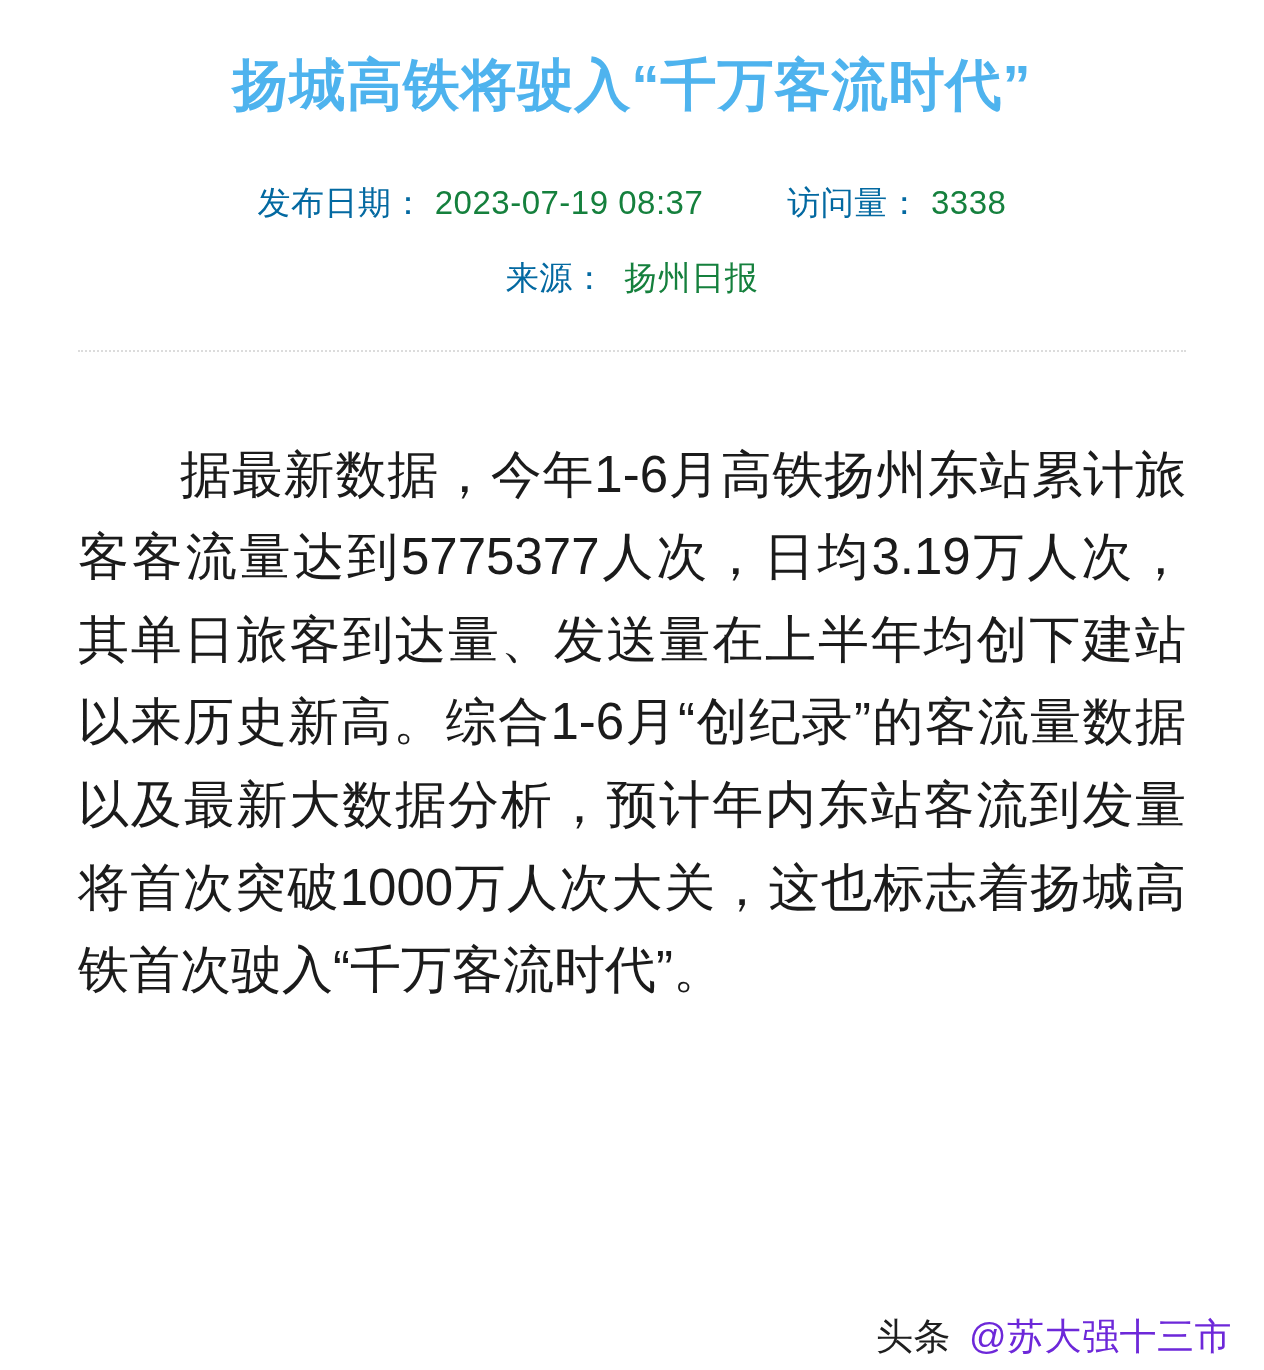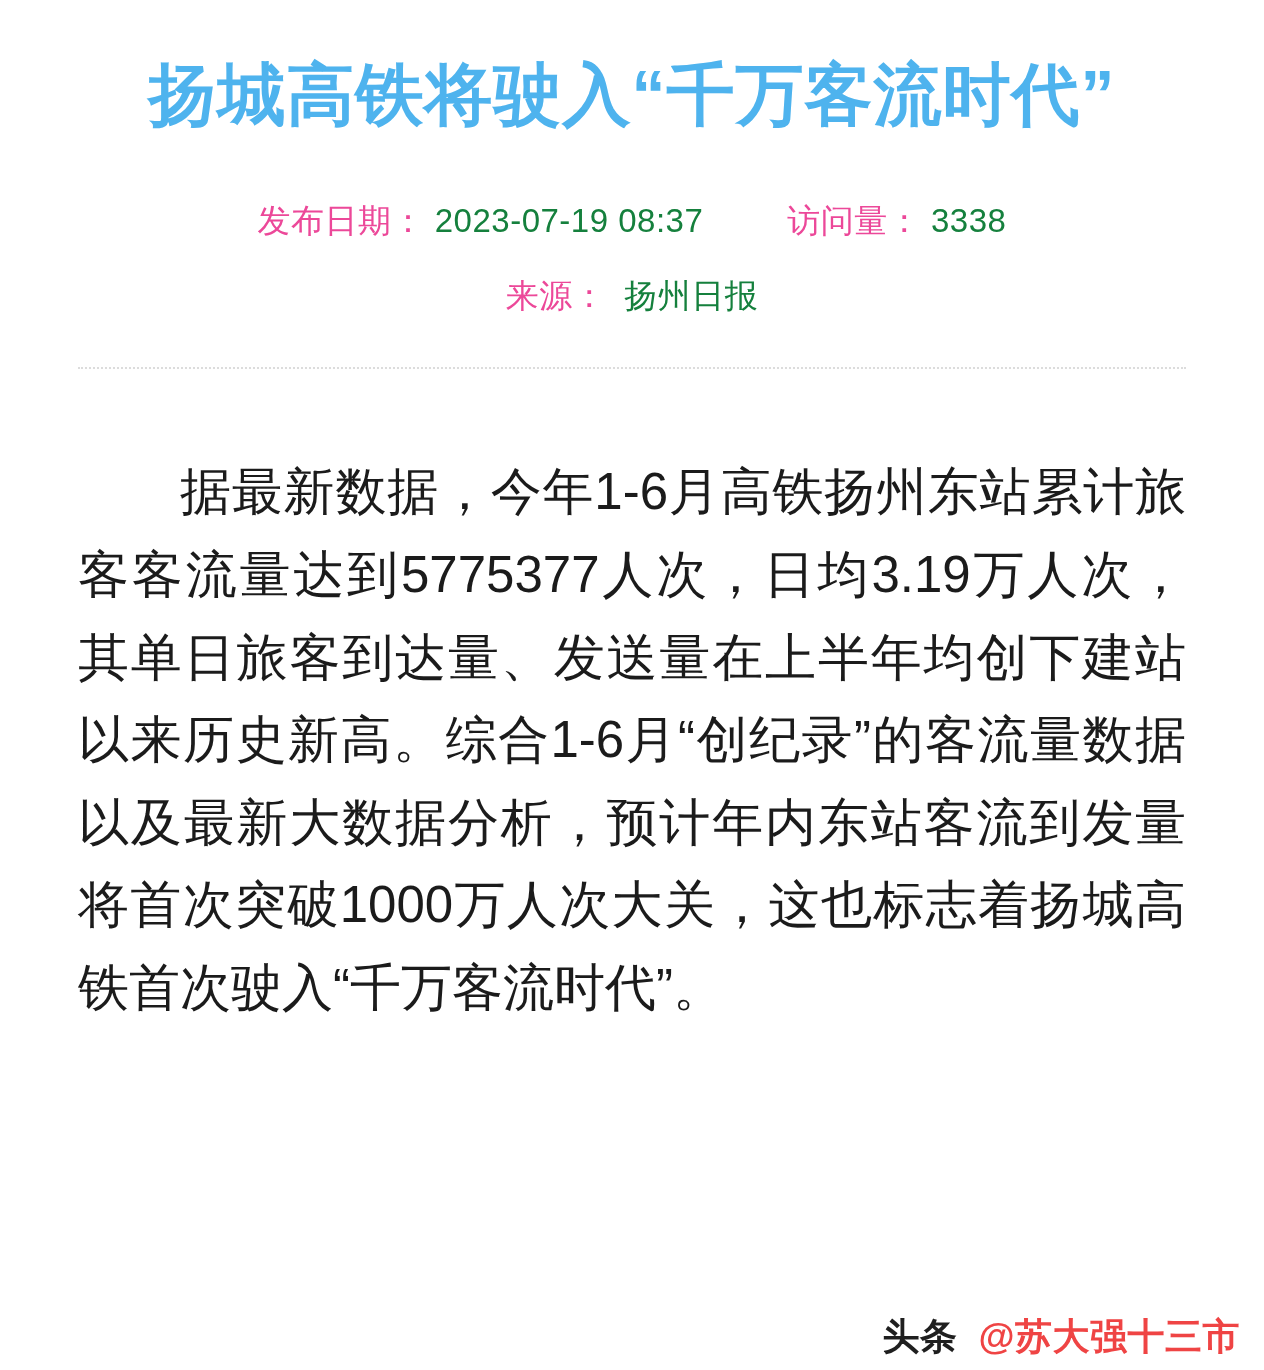--- a/index.html
+++ b/index.html
@@ -14,21 +14,21 @@
     width: 1264px;
     height: 1370px;
     background: #ffffff;
     overflow: hidden;
   }
   .article {
     padding: 44px 78px 0 78px;
   }
   .title {
     color: #4eb3ee;
-    font-size: 68px;
+    font-size: 56px;
     line-height: 1.48;
     font-weight: bold;
     text-align: center;
     letter-spacing: 1px;
     padding: 0 16px;
   }
   .meta {
     margin-top: 46px;
     color: #9aa0a6;
     font-size: 33px;
@@ -37,21 +37,21 @@
     letter-spacing: 0.5px;
     font-weight: 300;
   }
   .meta-row-1 {
     display: flex;
     justify-content: center;
     align-items: baseline;
     gap: 84px;
   }
   .meta-pair { white-space: nowrap; }
-  .meta-label { color: #ec4899; }
+  .meta-label { color: #0369a1; }
   .meta-value { color: #15803d; }
   .meta-row-2 {
     margin-top: 16px;
     display: flex;
     justify-content: center;
     align-items: baseline;
     gap: 18px;
   }
   .divider {
     margin: 42px 0 0 0;
@@ -64,32 +64,32 @@
     color: #1b1b1b;
     font-size: 51px;
     line-height: 1.62;
     text-align: justify;
     text-justify: inter-ideograph;
     letter-spacing: 0px;
   }
   .body-text p { text-indent: 2em; }
   .watermark {
     position: absolute;
-    right: 24px;
+    right: 32px;
     bottom: 8px;
     display: flex;
     align-items: center;
-    gap: 5px;
+    gap: 18px;
     color: #2b2b2b;
     font-size: 37px;
-    font-weight: bold;
+    font-weight: normal;
     letter-spacing: 0.5px;
   }
   .wm-brand { color: #1f1f1f; }
-  .wm-handle { color: #ef4444; margin-left: 16px; }
+  .wm-handle { color: #6d28d9; }
 </style>
 </head>
 <body>
 
 <div class="page">
 
   <div class="article">
 
     <h1 class="title">扬城高铁将驶入“千万客流时代”</h1>
 

